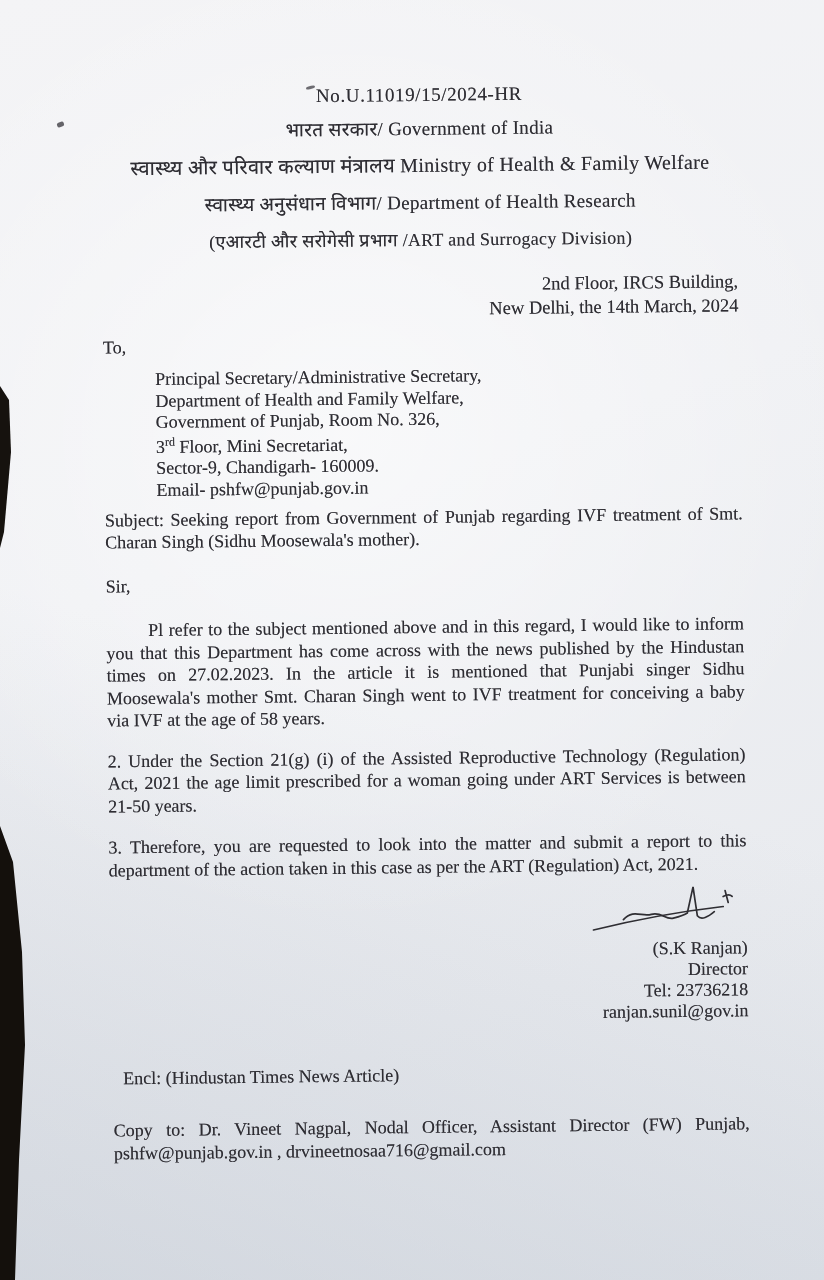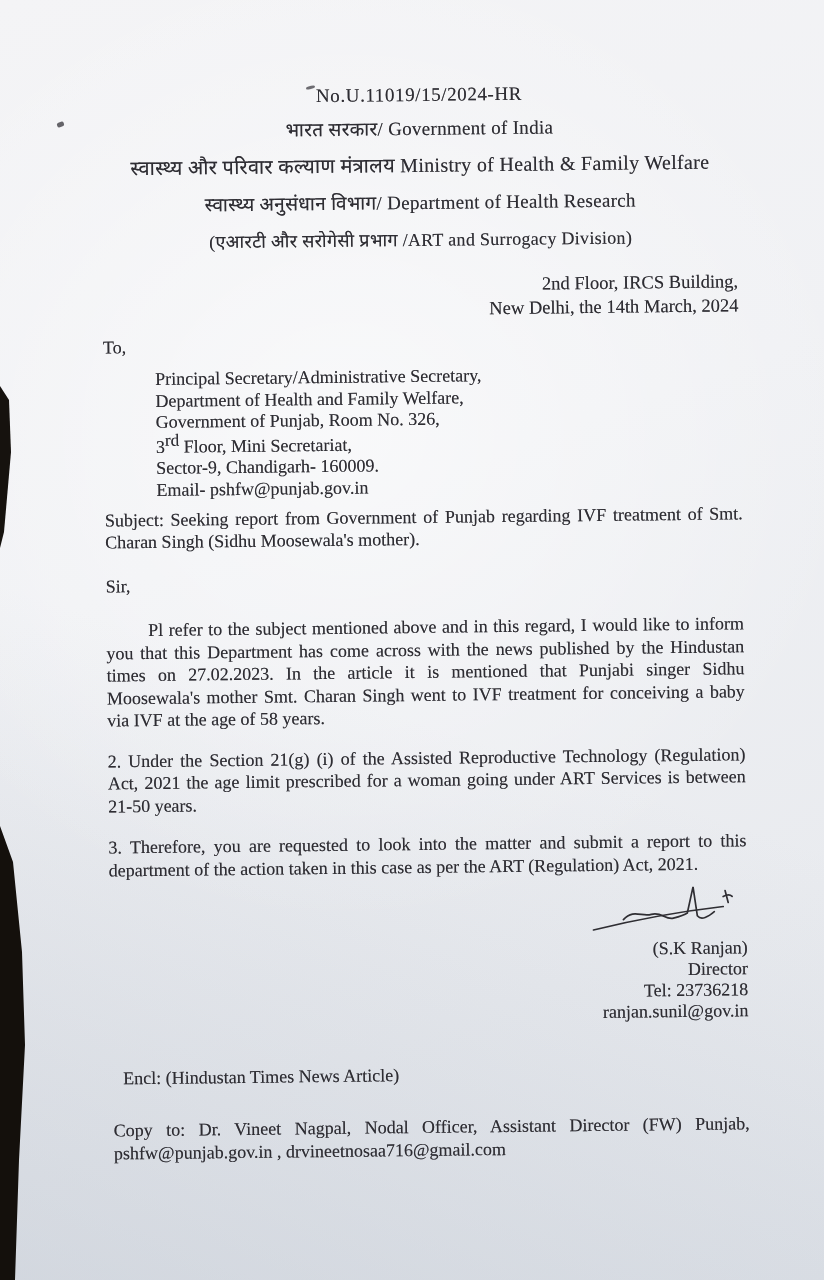--- a/index.html
+++ b/index.html
@@ -30,21 +30,21 @@
   .ref{text-align:center;font-size:19px;letter-spacing:.6px;}
   .h-center{text-align:center;}
   .h-govt{margin-top:9px;font-size:19px;letter-spacing:.3px;}
   .h-ministry{margin-top:10px;font-size:20px;letter-spacing:.3px;}
   .h-dept{margin-top:11px;font-size:19px;letter-spacing:.3px;}
   .h-div{margin-top:12px;font-size:18px;letter-spacing:.3px;}
   .dateblock{margin-top:22px;text-align:right;font-size:18.5px;line-height:24px;padding-right:2px;}
   .to-label{margin-top:13px;font-size:18px;}
   .recipient{margin-top:11px;margin-left:52px;font-size:18px;line-height:21.5px;}
   .recipient .gap{margin-top:3px;}
-  sup.ord{font-size:17px;vertical-align:super;line-height:0;}
+  sup.ord{font-size:12px;vertical-align:super;line-height:0;}
   .subject{margin-top:8px;font-size:18px;line-height:22px;text-align:justify;}
   .salutation{margin-top:23px;font-size:18px;}
   .para{font-size:18px;line-height:22.5px;text-align:justify;}
   .para1{margin-top:22px;text-indent:42px;}
   .para2{margin-top:18px;}
   .para3{margin-top:19px;}
   .sigblock{margin-top:8px;text-align:right;font-size:18px;line-height:21px;}
   .sig-svg{margin-right:6px;margin-bottom:-2px;}
   .encl{margin-top:40px;margin-left:12px;font-size:18px;}
   .copy{margin-top:30px;margin-left:2px;font-size:18px;line-height:22.5px;text-align:justify;}

